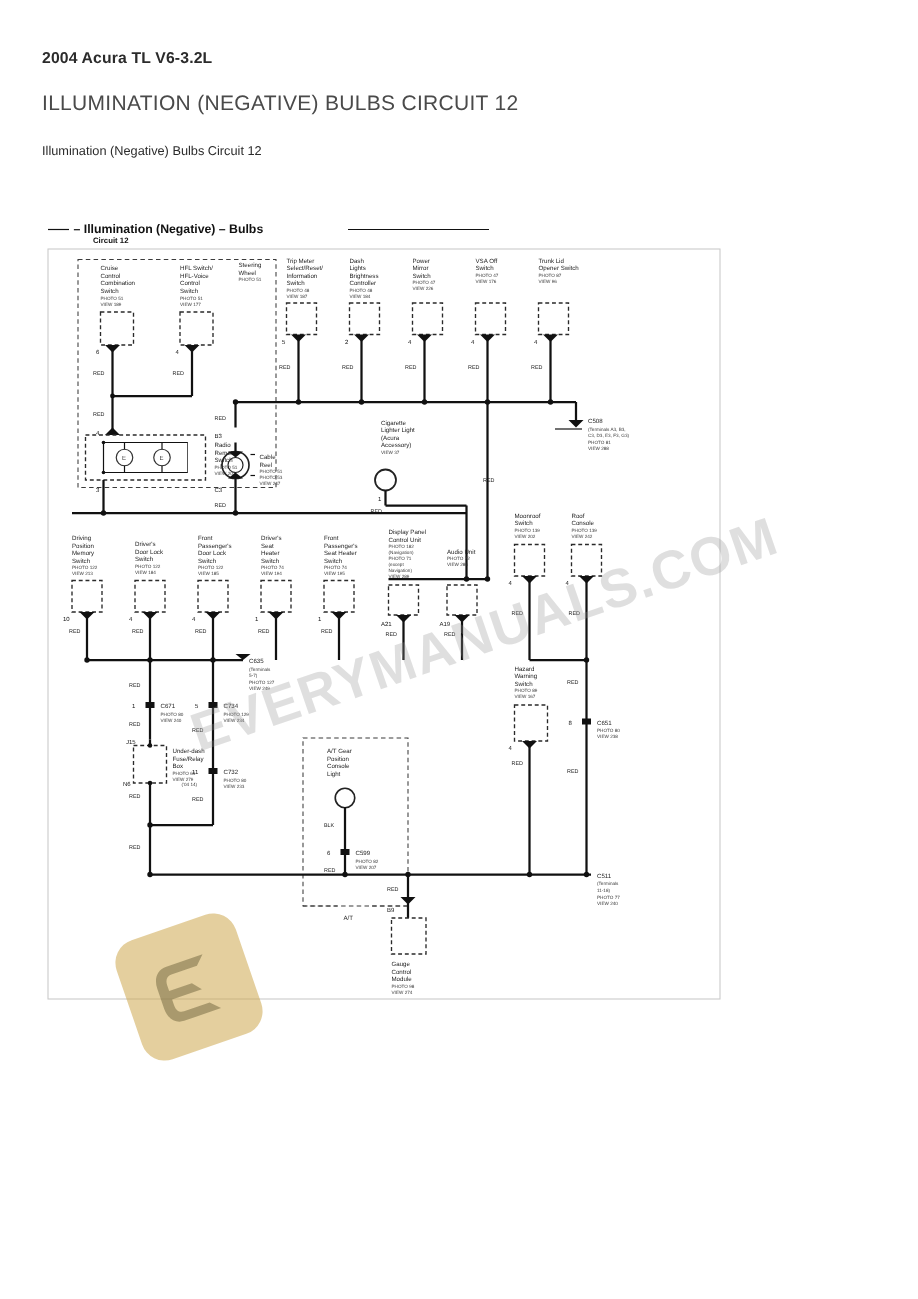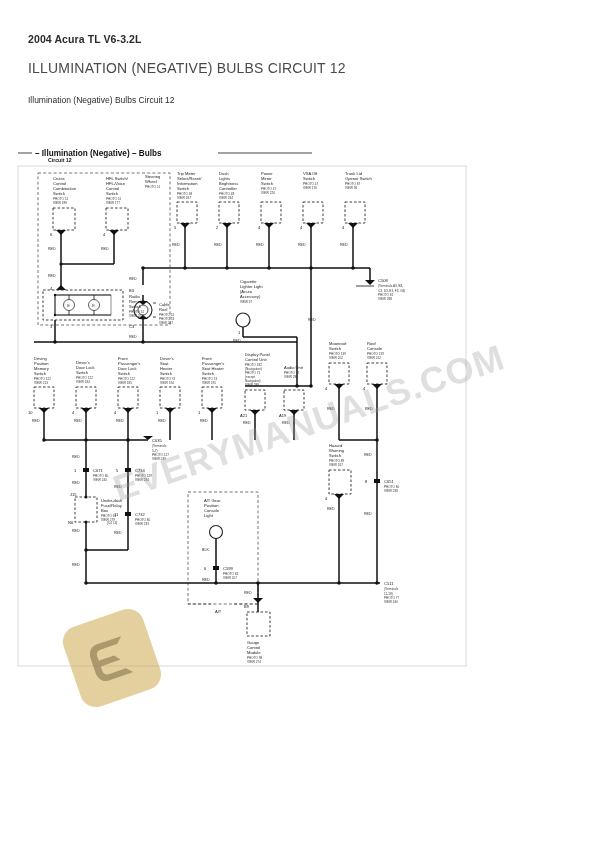--- a/index.html
+++ b/index.html
@@ -46,21 +46,21 @@
   }
   .hdr-sub {
     font-size: 8.5px;
     color: #2b2b2b;
     margin-top: 18px;
   }
 
   
   #diagram {
     position: absolute;
-    left: 12px;
+    left: 26px;
     top: 140px;
     width: 470px;
     height: 560px;
   }
   #diagram svg { display: block; }
 
   .wm {
     position: absolute;
     pointer-events: none;
     user-select: none;

